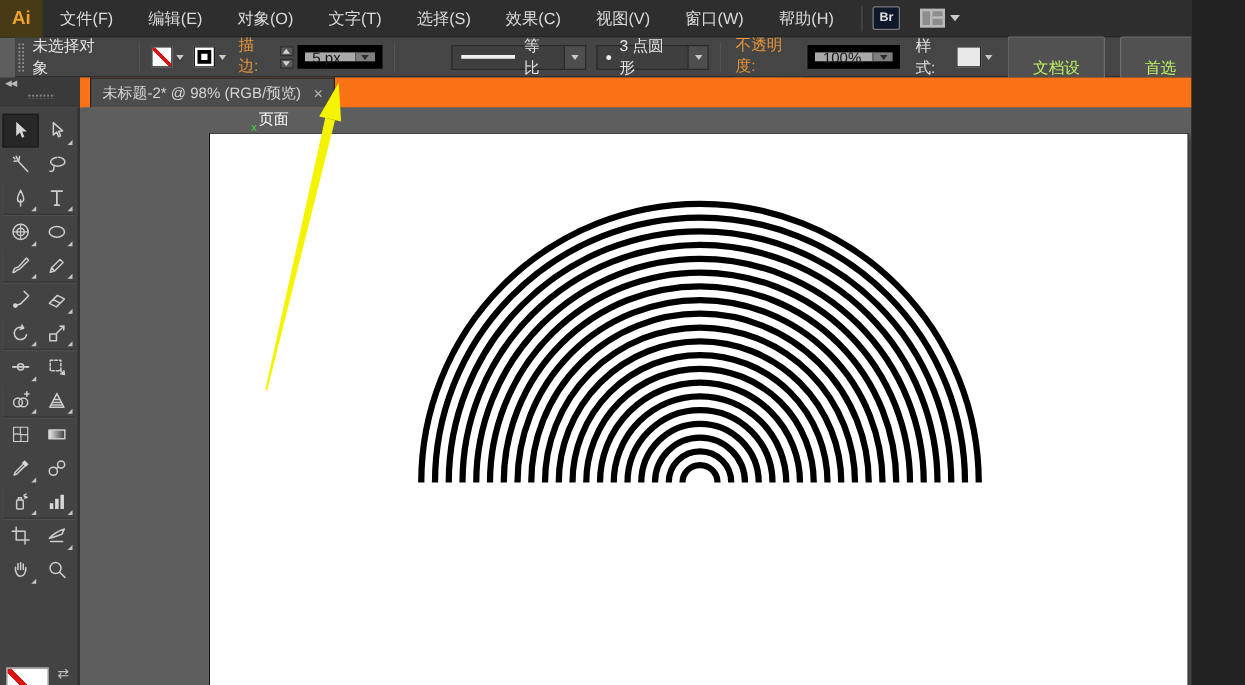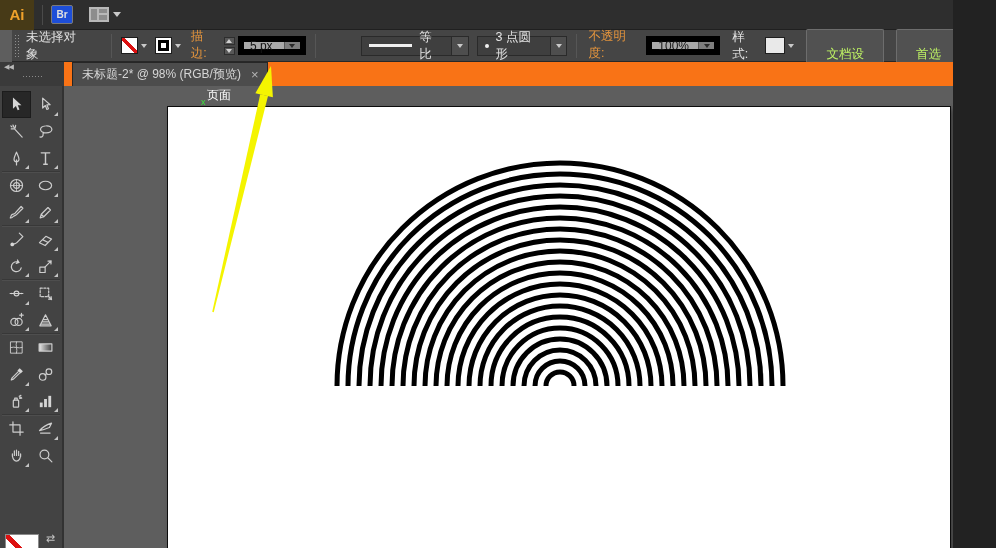--- a/index.html
+++ b/index.html
@@ -10,21 +10,21 @@
   
   .menubar { position:absolute; left:0; top:0; width:996px; height:30px;
              background:#2e2e2e; border-bottom:1px solid #202020;
              display:flex; align-items:center; }
   .ai-logo { width:34px; height:30px; background:#473a17; color:#f0a22b;
              font-weight:bold; font-size:15px; display:flex; align-items:center;
              justify-content:center; }
   .menu-item { color:#dadada; font-size:13px; padding:0 14px; line-height:30px;
                cursor:default; }
   .menubar-sep { width:1px; height:20px; background:#4a4a4a; margin:0 8px; }
-  .br-btn { width:22px; height:19px; background:#1d4ed8; border:1px solid #7a7a7a;
+  .br-btn { width:22px; height:19px; background:#0f172a; border:1px solid #7a7a7a;
             color:#e0e0e0; font-size:10px; font-weight:bold; display:flex;
             align-items:center; justify-content:center; border-radius:2px; }
   .ws-switcher { display:flex; align-items:center; gap:4px; margin-left:16px; }
   .ws-icon { width:20px; height:15px; border:2px solid #b9b9b9; position:relative; background:#8d8d8d;}
   .ws-icon::before { content:""; position:absolute; left:6px; top:-1px; bottom:-1px; width:2px; background:#b9b9b9; }
   .ws-icon::after  { content:""; position:absolute; left:8px; right:-1px; top:4px; height:2px; background:#b9b9b9; }
   .dd-arrow { width:0; height:0; border-left:4px solid transparent;
               border-right:4px solid transparent; border-top:5px solid #c9c9c9; }
 
   
@@ -116,20 +116,31 @@
   .arrow-layer { position:absolute; left:0; top:0; width:996px; height:548px;
                  pointer-events:none; z-index:40; }
 </style>
 </head>
 <body>
 
 <div id="app">
 
   <div class="menubar">
     <div class="ai-logo">Ai</div>
+    <div id="menu-items" style="display:flex;">
+        <span class="menu-item">文件(F)</span>
+        <span class="menu-item">编辑(E)</span>
+        <span class="menu-item">对象(O)</span>
+        <span class="menu-item">文字(T)</span>
+        <span class="menu-item">选择(S)</span>
+        <span class="menu-item">效果(C)</span>
+        <span class="menu-item">视图(V)</span>
+        <span class="menu-item">窗口(W)</span>
+        <span class="menu-item">帮助(H)</span>
+      </div>
     <div class="menubar-sep"></div>
     <div class="br-btn">Br</div>
     <div class="ws-switcher">
       <span class="ws-icon"></span>
       <span class="dd-arrow"></span>
     </div>
   </div>
 
   <div class="controlbar">
     <div class="cb-grip"></div>

